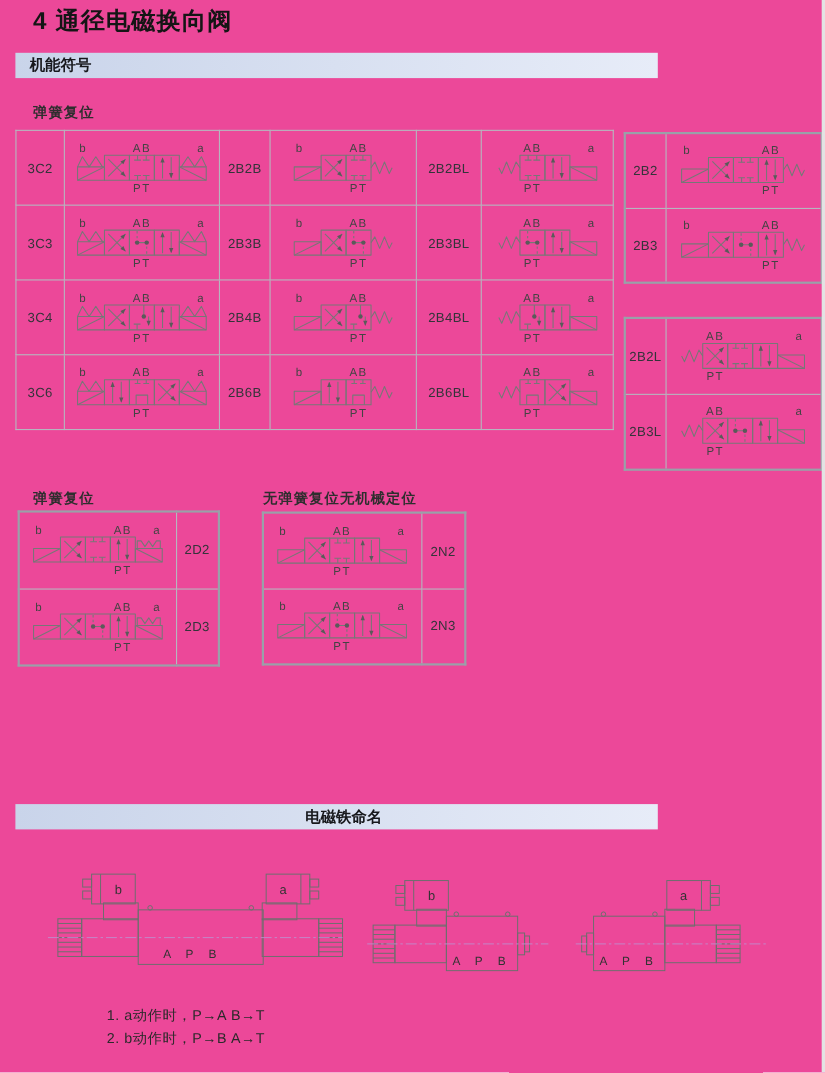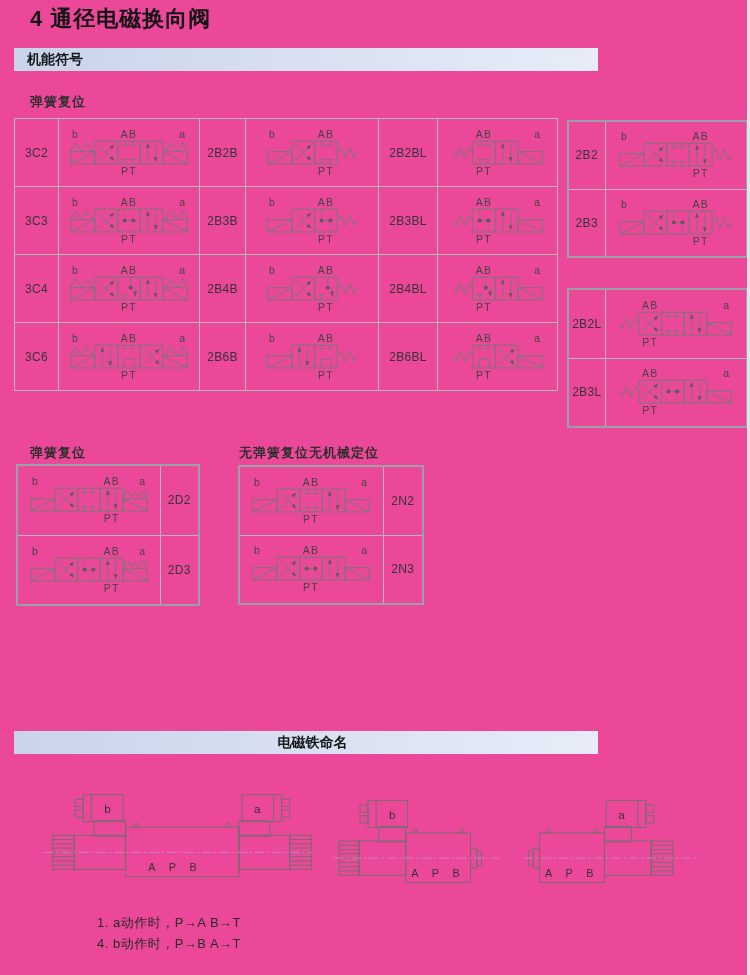--- a/index.html
+++ b/index.html
@@ -891,15 +891,15 @@
           <line x1="6" y1="79" x2="200" y2="79"></line>
         </g>
         <g fill="#333" font-family="&quot;Liberation Sans&quot;,sans-serif">
           <text x="60" y="100" text-anchor="middle" font-size="12" letter-spacing="6">A P B</text>
           <text x="115" y="35" text-anchor="middle" font-size="13">a</text>
         </g>
       </svg></div>
 
   <div id="notes" class="notes">
       <div class="note">1. a动作时，P→A  B→T</div>
-      <div class="note">4. b动作时，P→B  A→T</div>
+      <div class="note">2. b动作时，P→B  A→T</div>
     </div>
 </div>
 
 </body></html>

